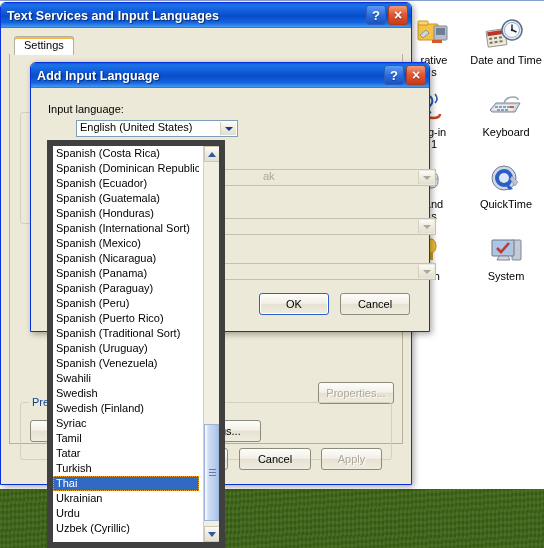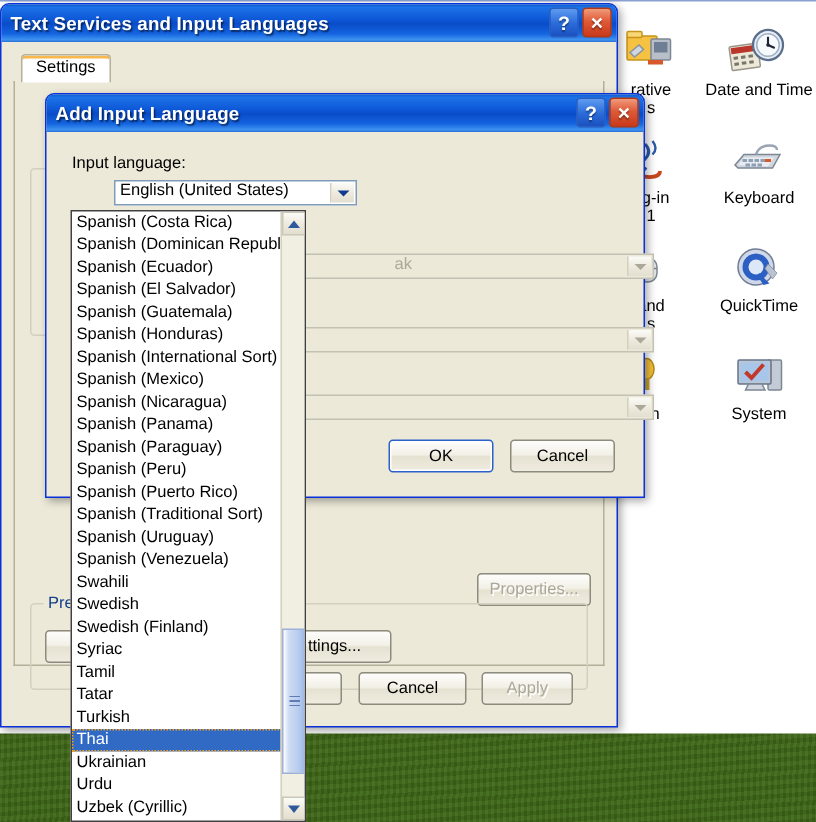--- a/index.html
+++ b/index.html
@@ -205,23 +205,23 @@
   .textbox {
     position: absolute;
     background: #fff;
     border: 1px solid #7f9db9;
   }
 
   
   #dropdown {
     position: absolute;
     left: 47px; top: 140px;
-    width: 157px; height: 408px;
+    width: 178px; height: 408px;
     background: #fff;
-    border: 1px solid #404040;
+    border: 6px solid #404040;
     z-index: 200;
     overflow: hidden;
   }
   #dropdown .lst {
     position: absolute; left: 0; top: 0;
     width: 146px;
   }
   .lrow {
     height: 15px; line-height: 15px;
     padding-left: 3px;
@@ -493,21 +493,20 @@
       <div class="btn default" style="left:228px; top:205px; width:70px;">OK</div>
       <div class="btn" style="left:309px; top:205px; width:70px;">Cancel</div>
     </div>
   </div>
 
   <div id="dropdown">
     <div class="lst" id="dd-list">
         <div class="lrow">Spanish (Costa Rica)</div>
         <div class="lrow">Spanish (Dominican Republic)</div>
         <div class="lrow">Spanish (Ecuador)</div>
-        <div class="lrow">Spanish (El Salvador)</div>
         <div class="lrow">Spanish (Guatemala)</div>
         <div class="lrow">Spanish (Honduras)</div>
         <div class="lrow">Spanish (International Sort)</div>
         <div class="lrow">Spanish (Mexico)</div>
         <div class="lrow">Spanish (Nicaragua)</div>
         <div class="lrow">Spanish (Panama)</div>
         <div class="lrow">Spanish (Paraguay)</div>
         <div class="lrow">Spanish (Peru)</div>
         <div class="lrow">Spanish (Puerto Rico)</div>
         <div class="lrow">Spanish (Traditional Sort)</div>

